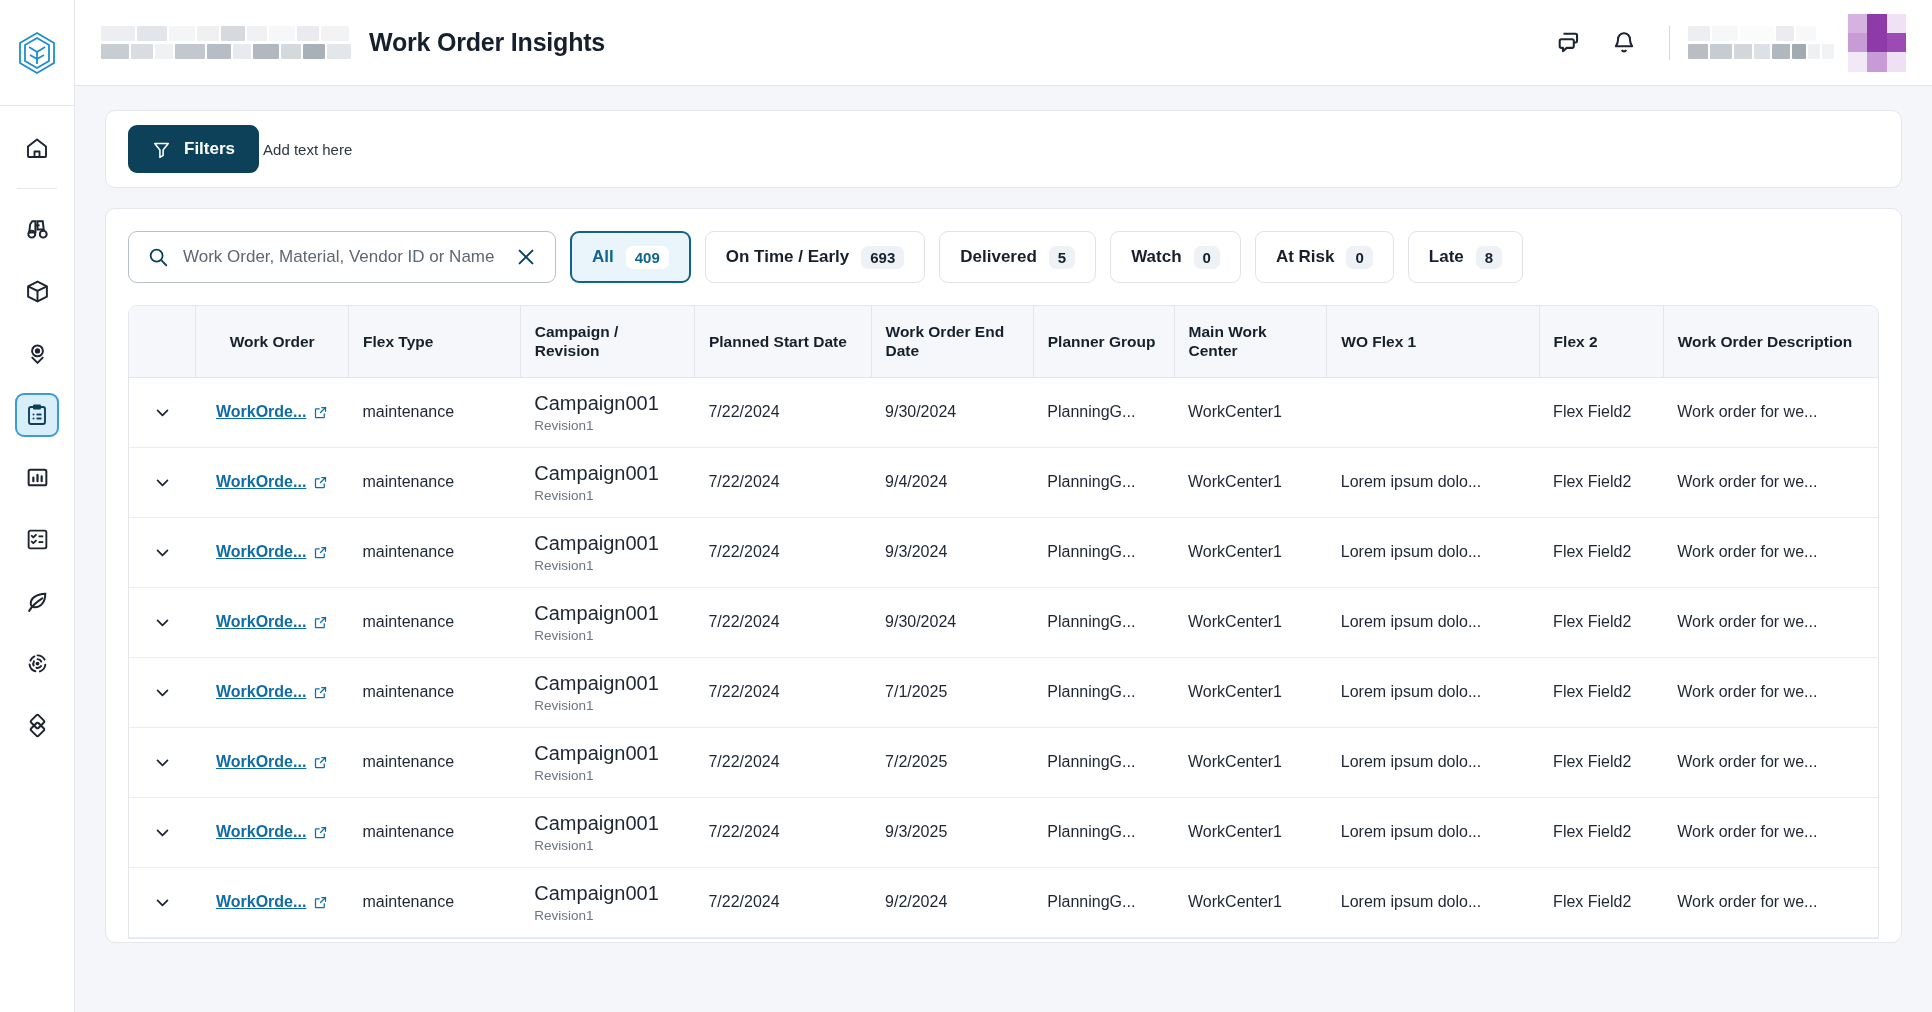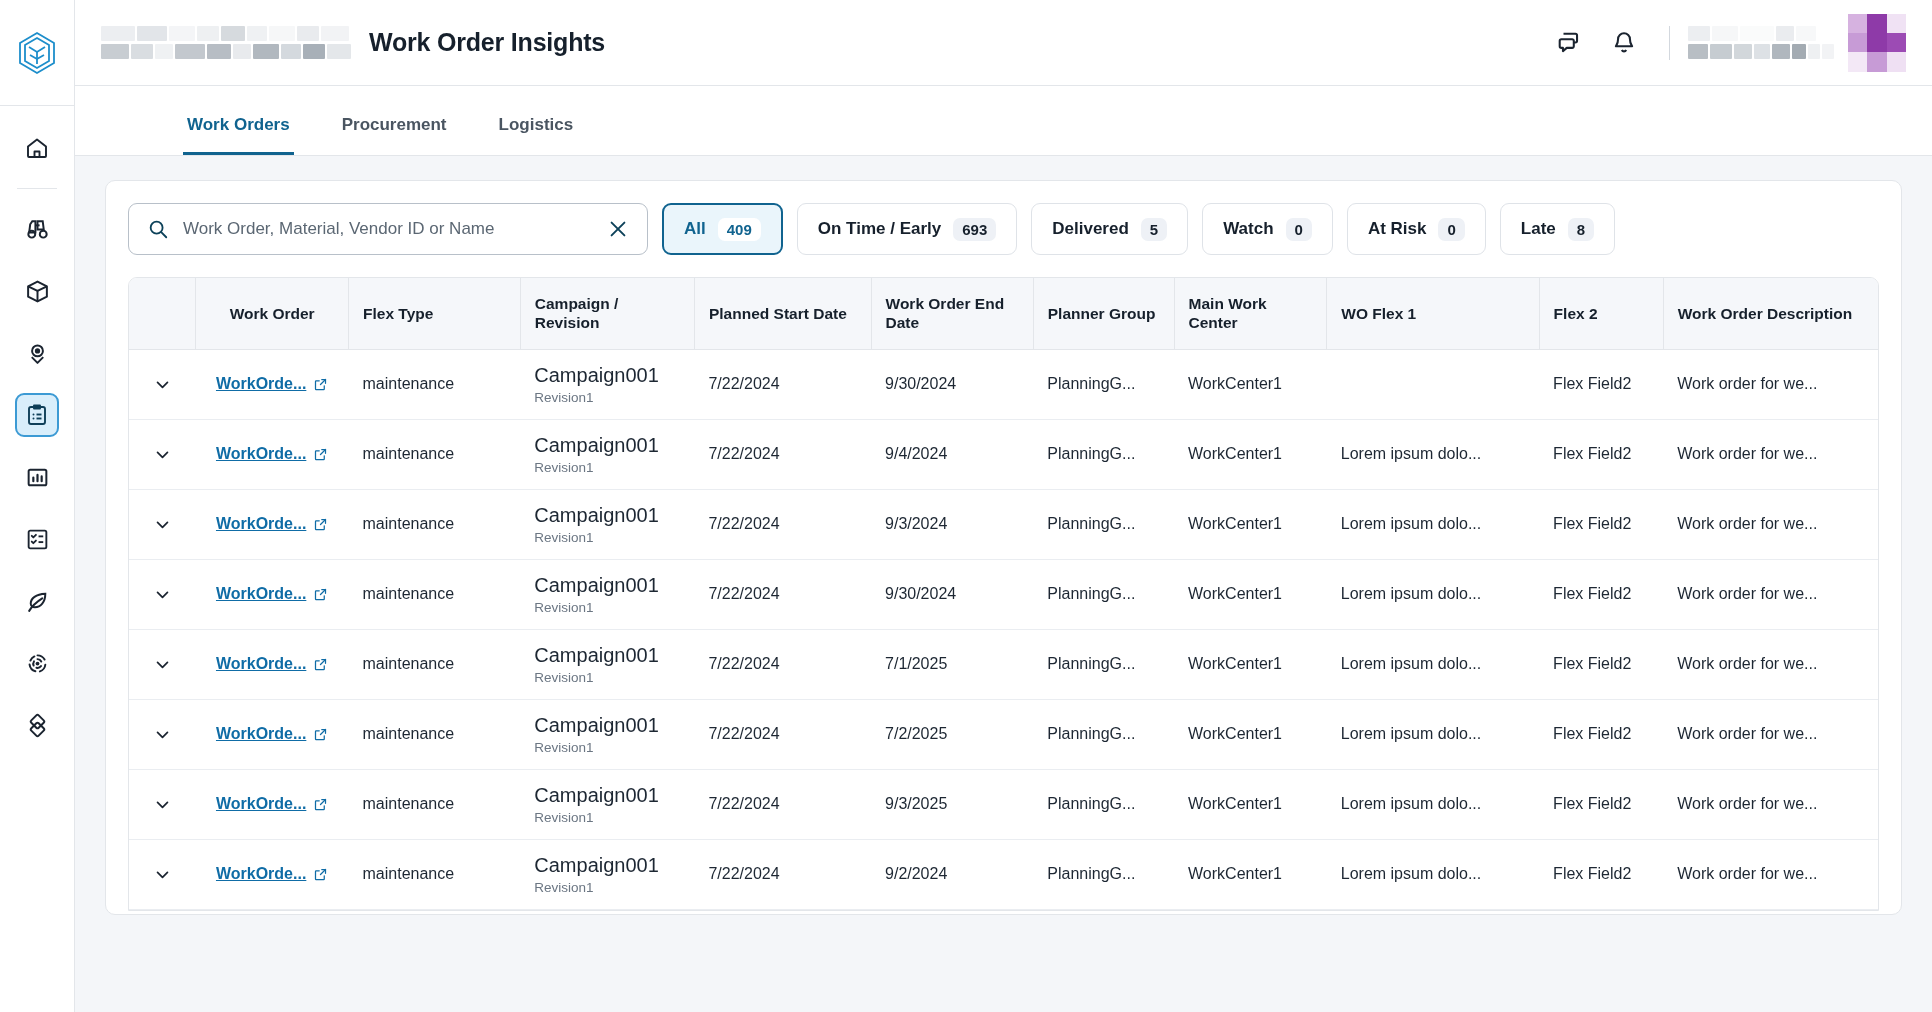--- a/index.html
+++ b/index.html
@@ -79,21 +79,21 @@
     background: #0c4159; color: #fff; border: none; border-radius: 9px;
     height: 48px; padding: 0 24px; font-size: 17px; font-weight: bold;
     display: flex; align-items: center; gap: 13px; cursor: pointer;
     font-family: "Liberation Sans", sans-serif;
   }
   .add-text { font-size: 15px; color: #2c3742; margin-left: 4px; }
 
   .table-panel { padding: 22px 22px 0 22px; height: 735px; }
   .toolbar { display: flex; align-items: center; gap: 14px; margin-bottom: 22px; }
   .search-box {
-    width: 520px; height: 52px; border: 1px solid #b8c0c9; border-radius: 9px;
+    width: 428px; height: 52px; border: 1px solid #b8c0c9; border-radius: 9px;
     display: flex; align-items: center; padding: 0 18px; gap: 14px; background: #fff;
   }
   .search-input {
     flex: 1; border: none; outline: none; font-size: 17px; color: #5b6773;
     font-family: "Liberation Sans", sans-serif; background: transparent;
   }
   .search-input::placeholder { color: #5b6773; }
   .chip {
     height: 52px; border: 1px solid #dfe3e8; border-radius: 9px; background: #fff;
     display: flex; align-items: center; gap: 12px; padding: 0 20px; cursor: pointer;
@@ -305,28 +305,32 @@
           <i style="background:#f0e2f4"></i>
         <i style="background:#c79bd6"></i>
           <i style="background:#8e3aa8"></i>
           <i style="background:#9c4bb4"></i>
         <i style="background:#f3e8f6"></i>
           <i style="background:#c79bd6"></i>
           <i style="background:#efe0f3"></i>
       </div>
     </header>
 
-    <div class="tabbar">
-      <div class="tab active">Work Orders</div>
-      <div class="tab">Procurement</div>
-      <div class="tab">Logistics</div>
-    </div>
 
     <div class="content">
 
+      <div class="panel filters-panel">
+        <button class="filters-btn">
+          <svg width="19" height="19" viewBox="0 0 24 24" fill="none" stroke="#ffffff" stroke-width="2" stroke-linejoin="round">
+              <path d="M3.5 4.5h17l-6.5 8v7l-4 2.5v-9.5z"></path>
+            </svg>
+          <span>Filters</span>
+        </button>
+        <span class="add-text">Add text here</span>
+      </div>
 
       <div class="panel table-panel">
 
         <div class="toolbar">
           <div class="search-box">
             <svg width="22" height="22" viewBox="0 0 24 24" fill="none" stroke="#0c4159" stroke-width="2" stroke-linecap="round">
                 <circle cx="10.5" cy="10.5" r="6.5"></circle>
                 <path d="M15.5 15.5 L21 21"></path>
               </svg>
             <input class="search-input" placeholder="Work Order, Material, Vendor ID or Name" style="">

